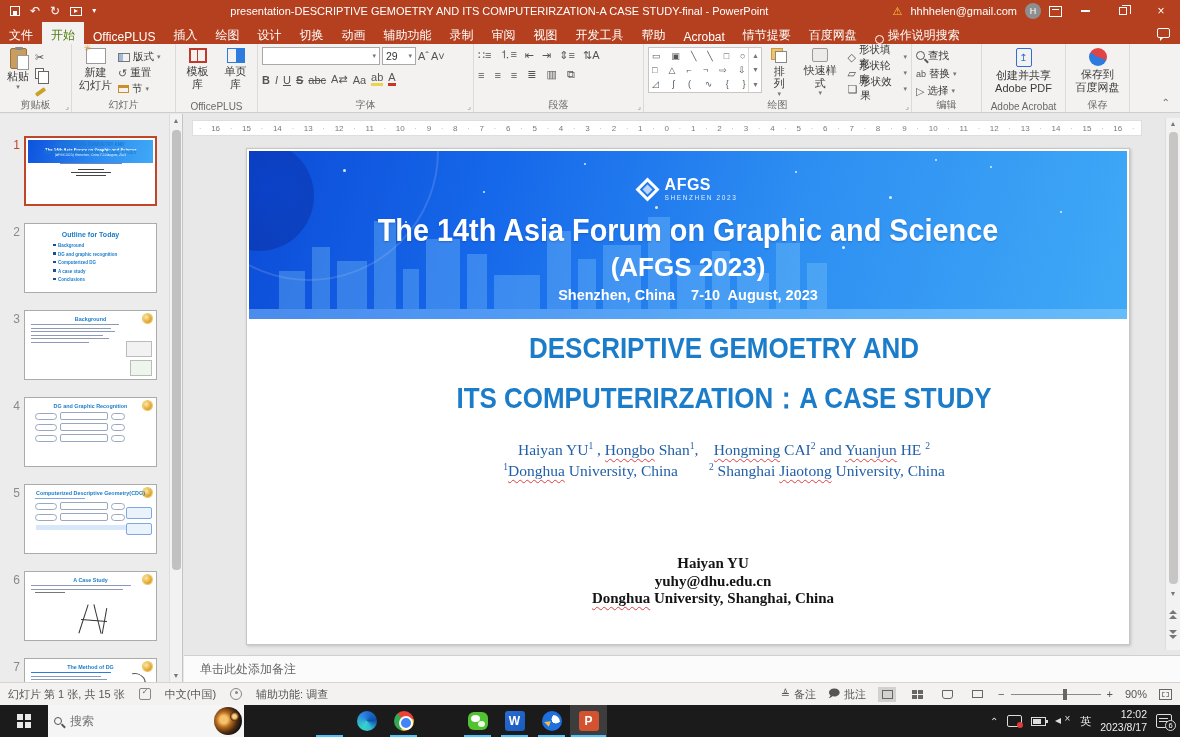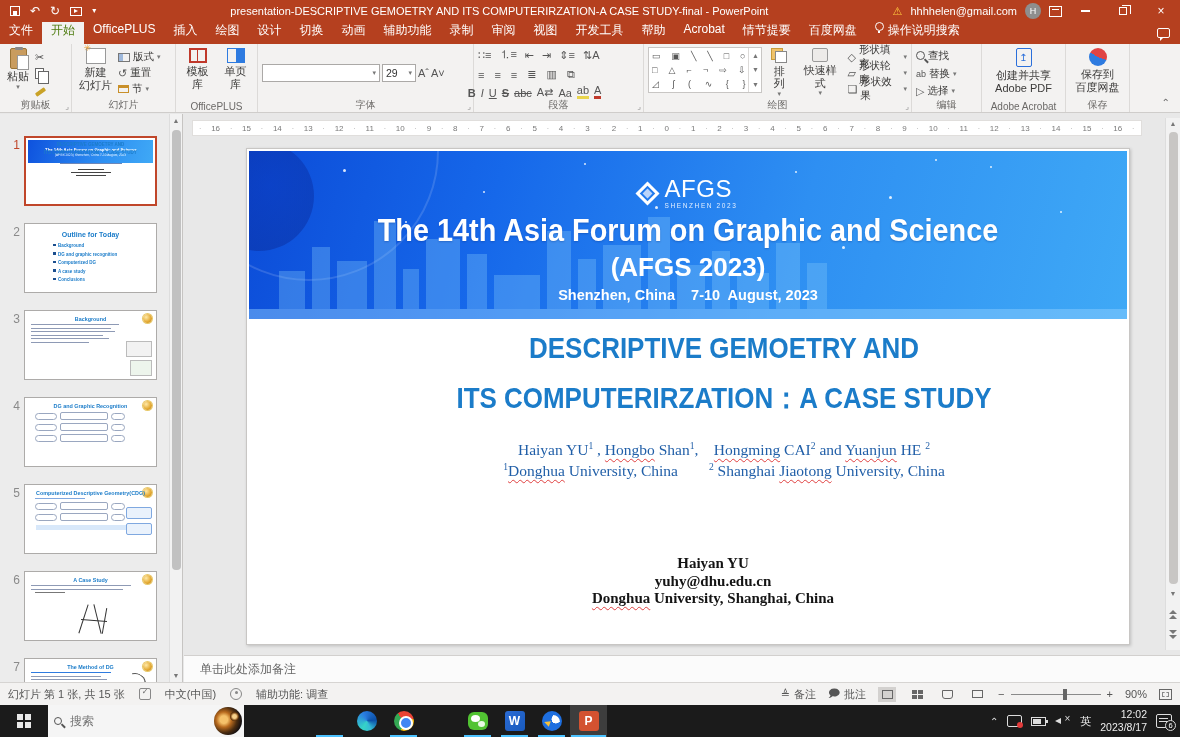--- a/index.html
+++ b/index.html
@@ -24,21 +24,21 @@
   .ribopt{width:13px;height:11px;border:1.2px solid #fff;position:relative;}
   .ribopt::after{content:"";position:absolute;left:2px;top:2px;width:7px;height:1.5px;background:#fff;}
   .wbtn{width:30px;height:22px;display:flex;align-items:center;justify-content:center;font-size:12px;}
   .ic-min{width:9px;height:1.5px;background:#fff;}
   .ic-max{width:8px;height:8px;border:1.2px solid #fff;position:relative;background:transparent;}
   .ic-max::before{content:"";position:absolute;left:2px;top:-3px;width:8px;height:8px;border:1.2px solid #fff;border-bottom:none;border-left:none;}
 
   
   .tabrow{position:absolute;top:22px;left:0;width:1180px;height:22px;background:#B5401F;
     display:flex;align-items:stretch;color:#fff;font-size:12px;}
-  .tab{display:flex;align-items:flex-start;padding:0 9px;white-space:nowrap;}
+  .tab{display:flex;align-items:flex-end;padding:0 9px;white-space:nowrap;}
   .tab.active{background:#F3F2F1;color:#4d7c0f;}
   .bulb{width:9px;height:9px;border:1.2px solid #fff;border-radius:50%;position:relative;margin-right:4px;}
   .bulb::after{content:"";position:absolute;left:2.5px;top:8px;width:2px;height:2px;background:#fff;}
   .tabrow .spacer{flex:1;}
   .cmt{width:13px;height:10px;border:1.2px solid #fff;border-radius:2px;position:relative;margin:auto 10px;}
   .cmt::after{content:"";position:absolute;left:2px;bottom:-4px;border-top:4px solid #fff;border-right:4px solid transparent;}
 
   
   .ribbon{position:absolute;top:44px;left:0;width:1180px;height:69px;background:#F3F2F1;
     border-bottom:1px solid #CFCDCB;display:flex;align-items:stretch;color:#3B3A39;}
@@ -146,21 +146,21 @@
     border:2px solid rgba(255,255,255,.14);}
   .star{position:absolute;background:#fff;border-radius:50%;opacity:.85;}
   .skyline{position:absolute;bottom:10px;left:0;right:0;height:95px;display:flex;align-items:flex-end;
     gap:7px;padding:0 30px;}
   .bld{background:rgba(130,200,250,.34);}
   .ground{position:absolute;bottom:0;left:0;right:0;height:10px;background:rgba(150,210,255,.45);}
   .logo{position:absolute;top:26px;left:0;right:0;display:flex;justify-content:center;align-items:center;gap:9px;}
   .diam{width:17px;height:17px;border:3px solid #fff;transform:rotate(45deg);background:transparent;position:relative;}
   .diam::after{content:"";position:absolute;left:2px;top:2px;width:7px;height:7px;background:#BBD4FA;}
   .logo-txt{display:flex;flex-direction:column;line-height:1;}
-  .logo-main{color:#fff;font-weight:normal;font-size:24px;letter-spacing:.5px;}
+  .logo-main{color:#fff;font-weight:bold;font-size:16px;letter-spacing:.5px;}
   .logo-sub{color:#E2EEFF;font-size:6.5px;letter-spacing:1.6px;margin-top:2px;}
   .ban-title{position:absolute;top:62px;left:0;right:0;text-align:center;color:#fff;font-weight:bold;
     font-size:31px;white-space:nowrap;transform:scaleX(.93);text-shadow:0 1px 2px rgba(0,40,120,.3);}
   .ban-sub{position:absolute;top:101px;left:0;right:0;text-align:center;color:#fff;font-weight:bold;font-size:26px;}
   .ban-venue{position:absolute;top:136px;left:0;right:0;text-align:center;color:#fff;font-weight:bold;
     font-size:14.5px;white-space:pre;}
   .stitle{position:absolute;left:70px;width:814px;text-align:center;color:#1B7CC9;font-weight:bold;
     font-size:29.5px;white-space:nowrap;transform:scaleX(.88);}
   .authors{position:absolute;left:70px;width:814px;text-align:center;color:#215FA8;
     font-family:"Liberation Serif",serif;font-size:15.5px;white-space:pre;}
@@ -387,21 +387,21 @@
       <span class="ic-tpl"></span>
       <span>模板库</span>
     </div>
     <div class="bigbtn">
       <span class="ic-page"></span>
       <span>单页库</span>
     </div>
     <div class="rlabel">OfficePLUS</div>
   </div>
 
-  <div class="rgroup" style="width:216px;flex-direction:row;gap:23px">
+  <div class="rgroup" style="width:216px;flex-direction:column;gap:6px">
     <div class="fontrow">
       <span class="combo" style="width:118px">
           <span style="margin-left:auto" class="car">▾</span>
         </span>
       <span class="combo" style="width:34px">
           <span>29</span>
           <span style="margin-left:auto" class="car">▾</span>
         </span>
       <span class="gly">Aˆ</span>
       <span class="gly">A˅</span>

